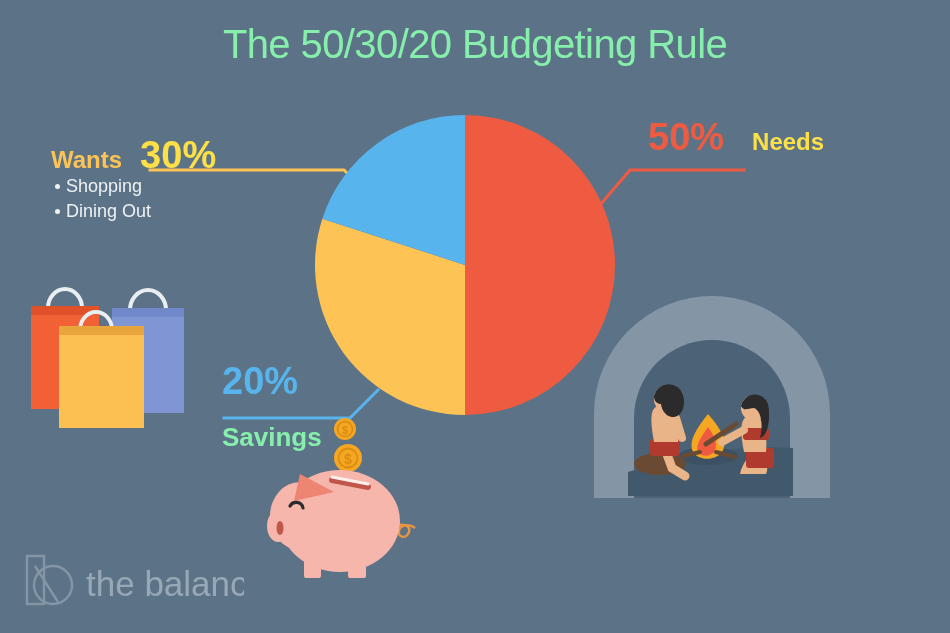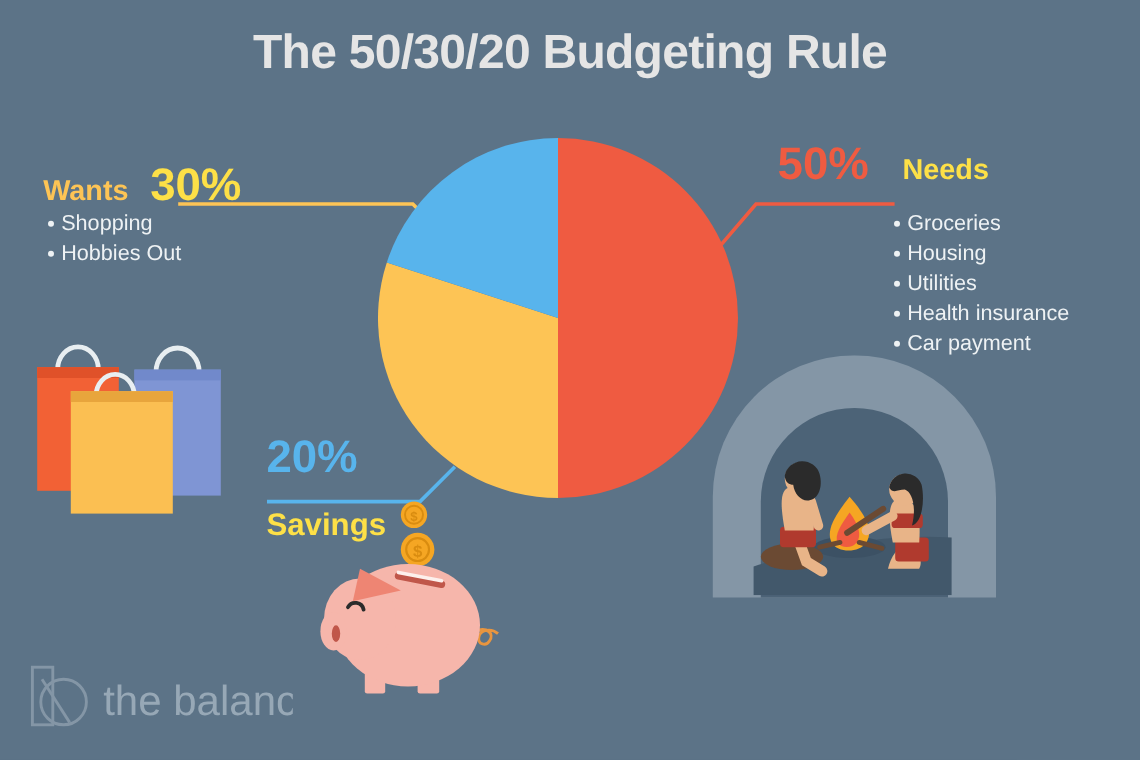--- a/index.html
+++ b/index.html
@@ -19,23 +19,23 @@
     overflow: hidden;
   }
 
   
   .title {
     position: absolute;
     top: 20px;
     left: 0;
     width: 950px;
     text-align: center;
-    color: #e5e5e5;
+    color: #86efac;
     font-size: 40px;
-    font-weight: bold;
+    font-weight: normal;
     letter-spacing: -0.6px;
     line-height: 1.2;
   }
 
   
   .pct {
     font-size: 38px;
     font-weight: bold;
     line-height: 1;
   }
@@ -64,21 +64,21 @@
     top: 10px;
     width: 5px;
     height: 5px;
     border-radius: 50%;
     background: currentColor;
   }
 
   
   #wants-block {
     position: absolute;
-    left: 36px;
+    left: 51px;
     top: 136px;
   }
   #wants-head {
     display: flex;
     align-items: baseline;
     gap: 18px;
   }
   #wants-head .cat { color: #fdc455; }
   #wants-head .pct { color: #fde047; }
   #wants-list {
@@ -106,21 +106,21 @@
   }
 
   
   #savings-block {
     position: absolute;
     left: 222px;
     top: 362px;
   }
   #savings-block .pct { color: #58b4ec; margin-top: 26px; }
   #savings-block .cat {
-    color: #fde047;
+    color: #86efac;
     font-size: 26px;
     margin-top: 24px;
     display: block;
   }
 
   
   .leader {
     position: absolute;
     pointer-events: none;
   }
@@ -168,36 +168,29 @@
       </svg>
   </div>
 
   <div id="wants-block">
     <div id="wants-head">
       <span class="cat">Wants</span>
       <span class="pct">30%</span>
     </div>
     <ul class="bullets" id="wants-list">
       <li>Shopping</li>
-      <li>Hobbies Out</li>
+      <li>Dining Out</li>
     </ul>
   </div>
 
   <div id="needs-block">
     <div id="needs-head">
       <span class="pct">50%</span>
       <span class="cat">Needs</span>
     </div>
-    <ul class="bullets" id="needs-list">
-      <li>Groceries</li>
-      <li>Housing</li>
-      <li>Utilities</li>
-      <li>Health insurance</li>
-      <li>Car payment</li>
-    </ul>
   </div>
 
   <div id="savings-block">
     <span class="pct">20%</span>
     <span class="cat">Savings</span>
   </div>
 
   <div class="illo" id="bags-illo">
     <svg width="185" height="165" viewBox="0 0 185 165">
 

